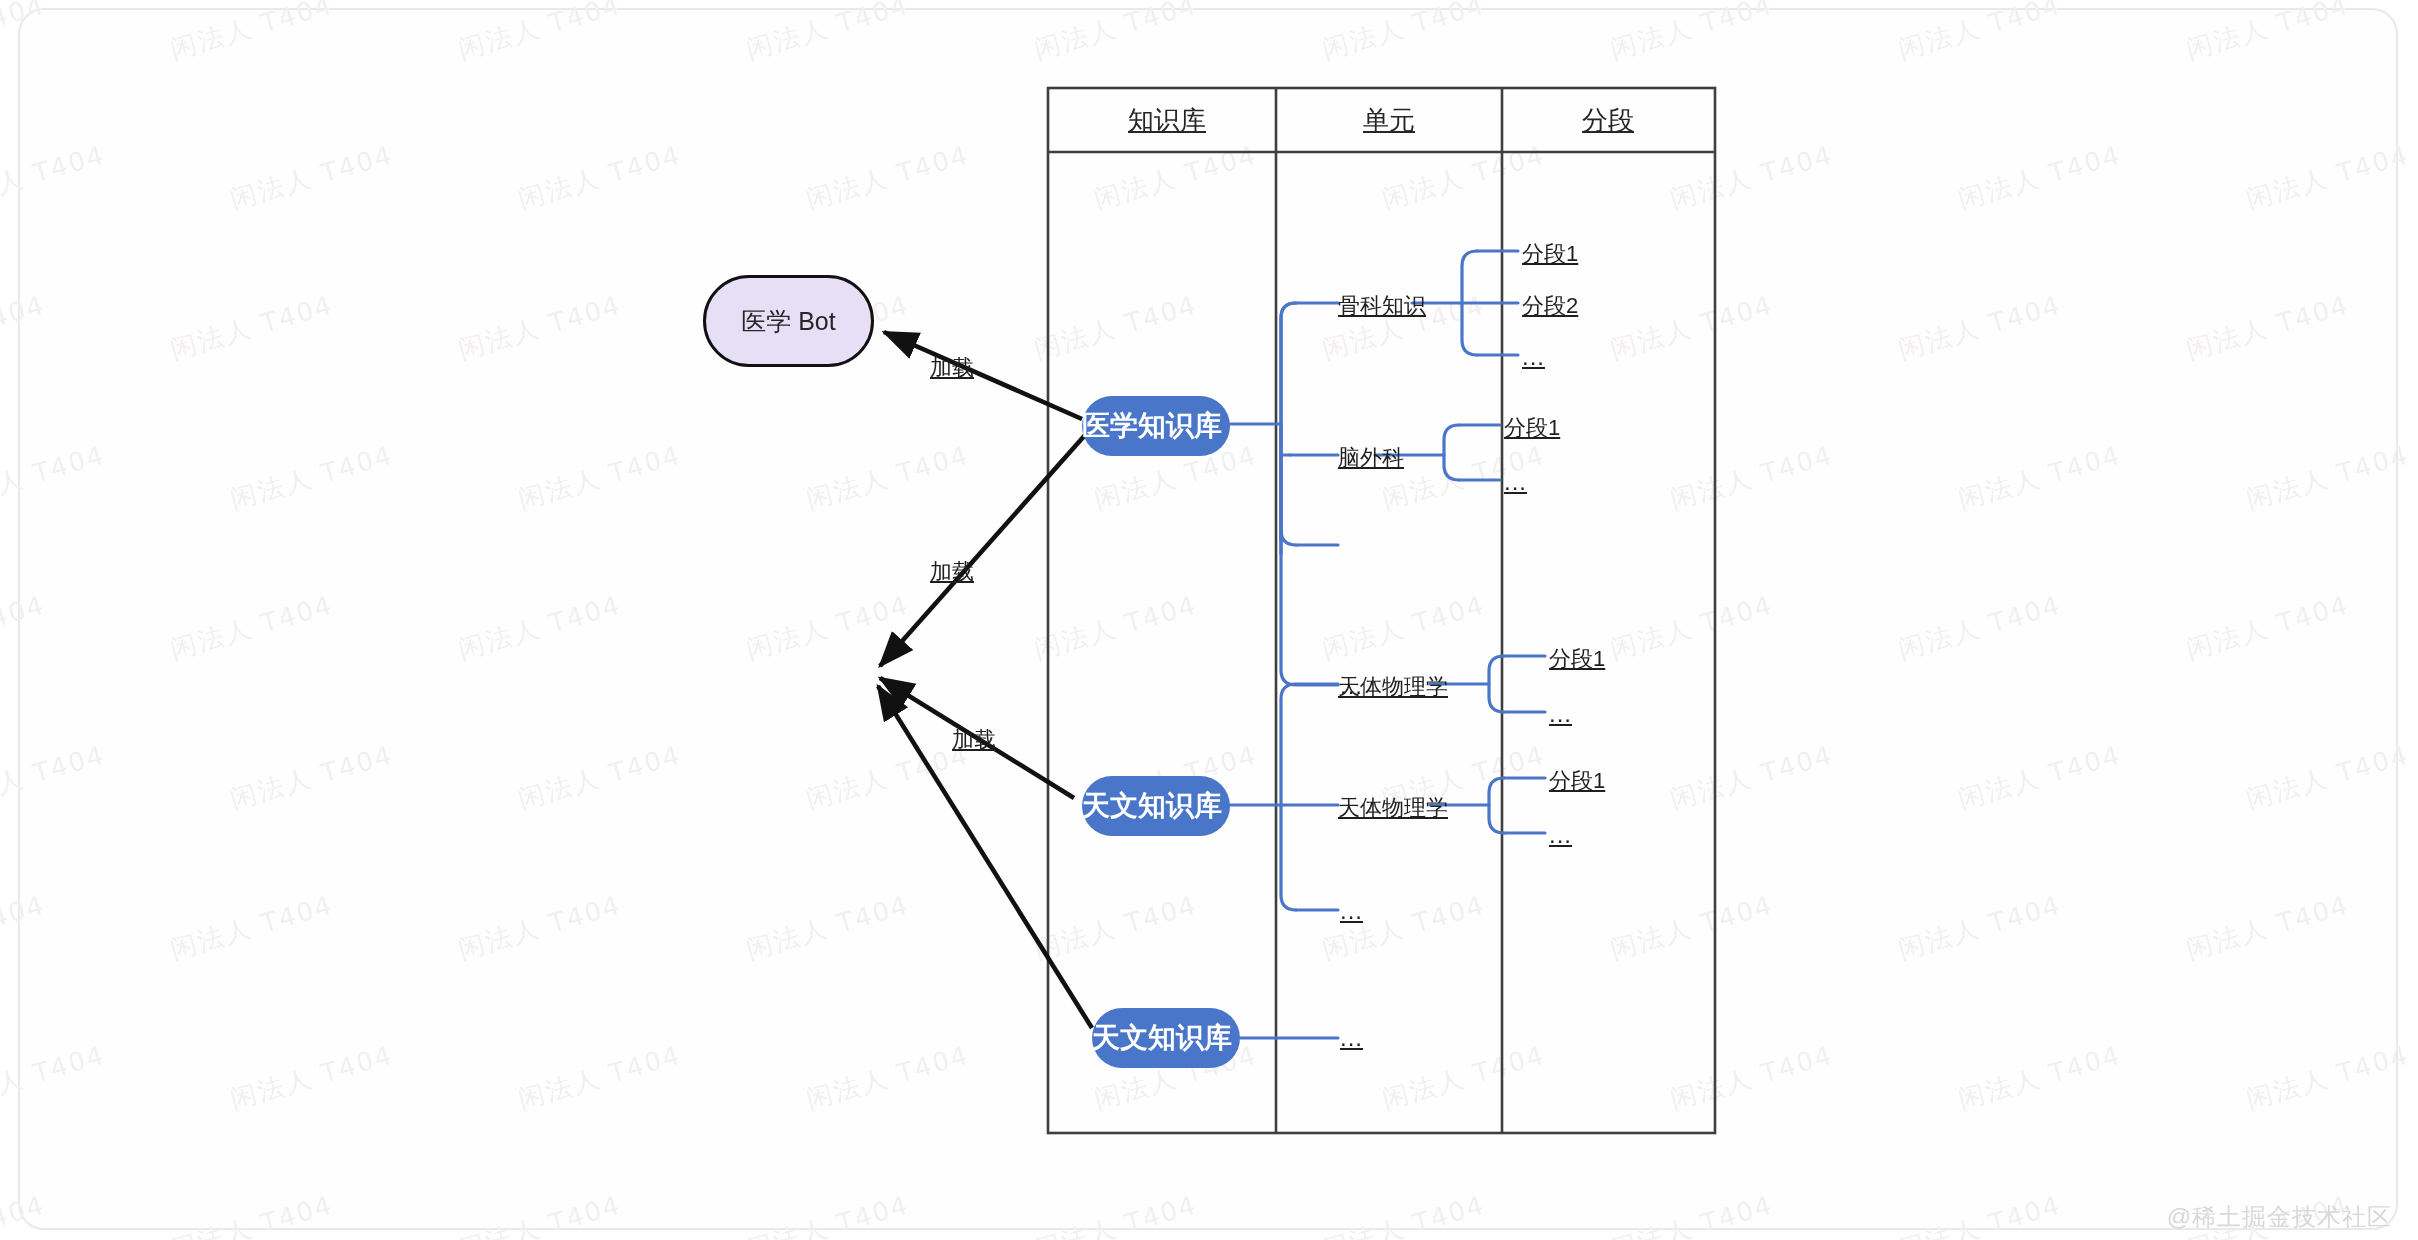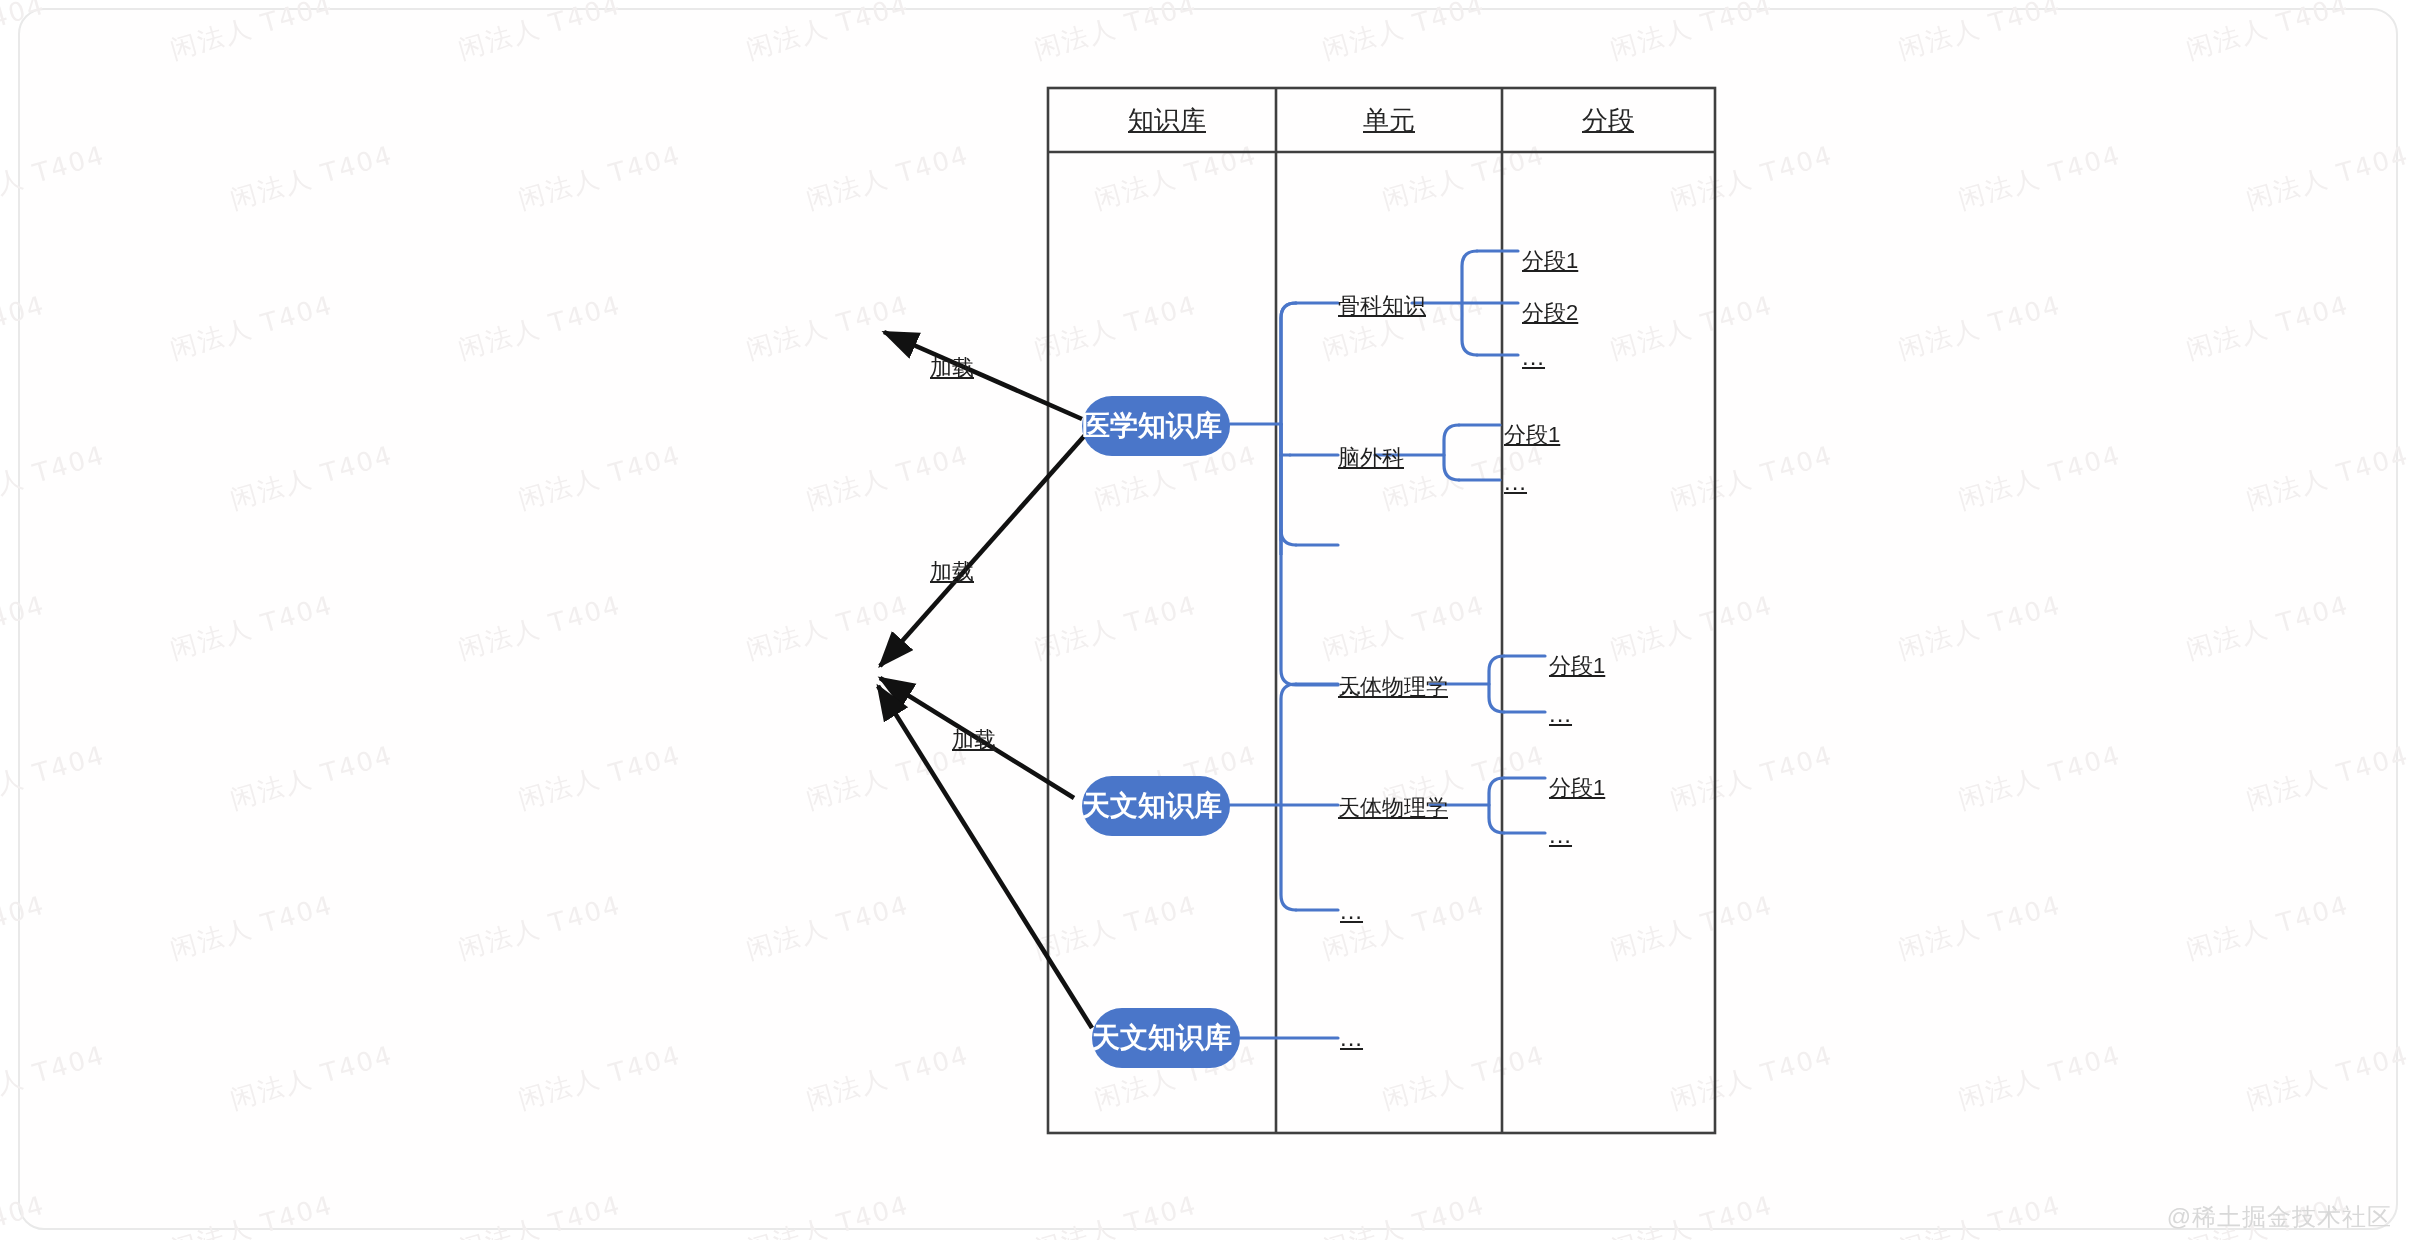--- a/index.html
+++ b/index.html
@@ -20,21 +20,21 @@
       font-family:"DejaVu Sans",sans-serif;}
 
   
   svg.layer{position:absolute;left:0;top:0;width:2418px;height:1240px;
             overflow:visible;}
 
   
   .tx{position:absolute;white-space:nowrap;color:#1f1f1f;text-decoration:underline;}
   .col-head{font-size:26px;color:#262626;}
   .unit-label{font-size:22px;color:#1f1f1f;}
-  .seg-label{font-size:22px;color:#1f1f1f;margin-top:7px;}
+  .seg-label{font-size:22px;color:#1f1f1f;}
   .dots{font-size:24px;color:#1f1f1f;letter-spacing:1px;}
   .edge-label{font-size:22px;color:#1f1f1f;}
 
   .node-bot{position:absolute;display:flex;align-items:center;
             justify-content:center;background:#e7dff6;border:3.5px solid #111;
             border-radius:48px;color:#262626;font-size:25px;}
   .node-kb{position:absolute;display:flex;align-items:center;
            background:#4a76c9;border-radius:34px;
            color:#ffffff;font-size:28px;font-weight:bold;}
 
@@ -215,20 +215,23 @@
       <path d="M1074 798 L880 678"></path>
 
       <path d="M1092 1028 L878 686"></path>
     </g>
   </svg>
 
   <div class="tx col-head" style="left:1128px;top:103px;">知识库</div>
   <div class="tx col-head" style="left:1363px;top:103px;">单元</div>
   <div class="tx col-head" style="left:1582px;top:103px;">分段</div>
 
+  <div class="node-bot" style="left:703px;top:275px;width:165px;height:86px;">
+    <span>医学 Bot</span>
+  </div>
 
   <div class="node-kb" style="left:1082px;top:396px;width:148px;height:60px;">
     <span>医学知识库</span>
   </div>
   <div class="node-kb" style="left:1082px;top:776px;width:148px;height:60px;">
     <span>天文知识库</span>
   </div>
   <div class="node-kb" style="left:1092px;top:1008px;width:148px;height:60px;">
     <span>天文知识库</span>
   </div>

